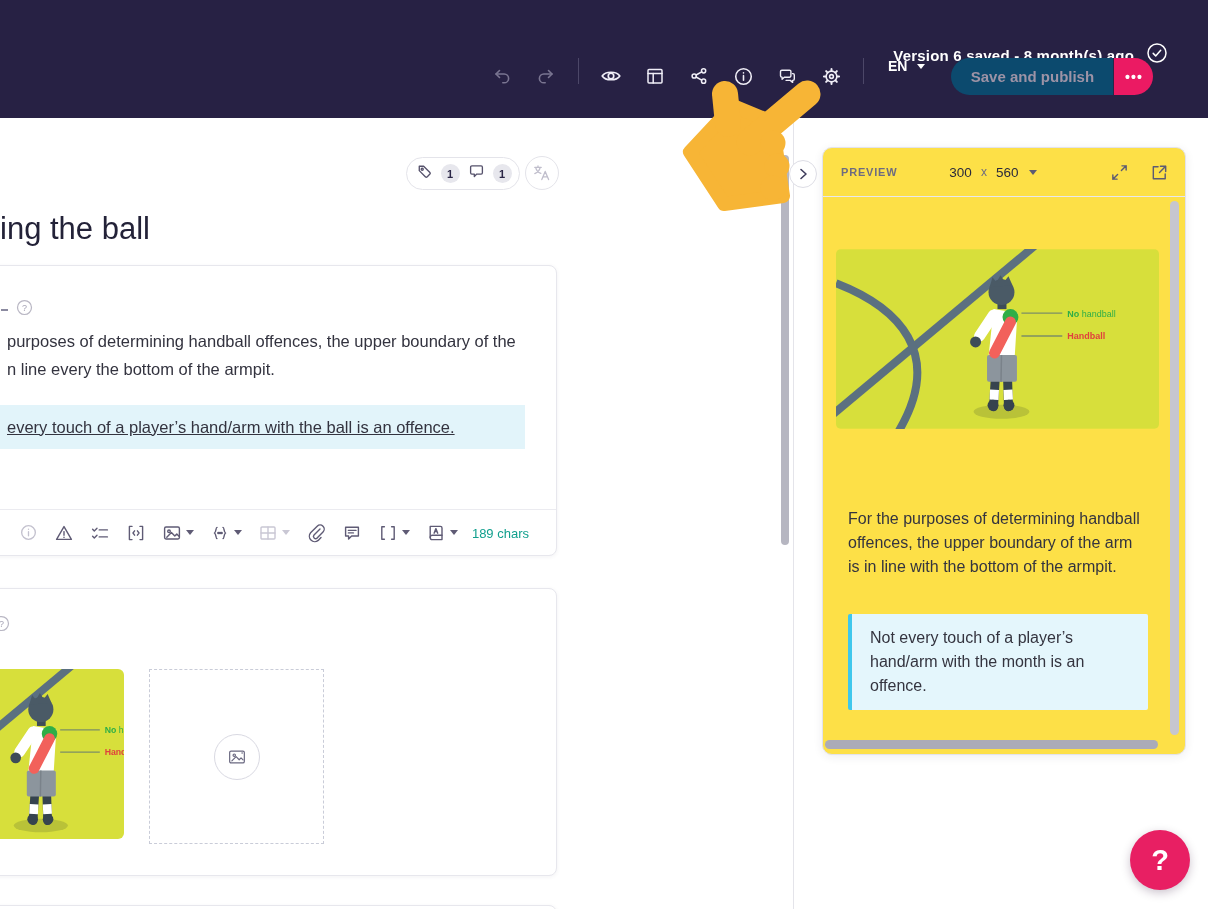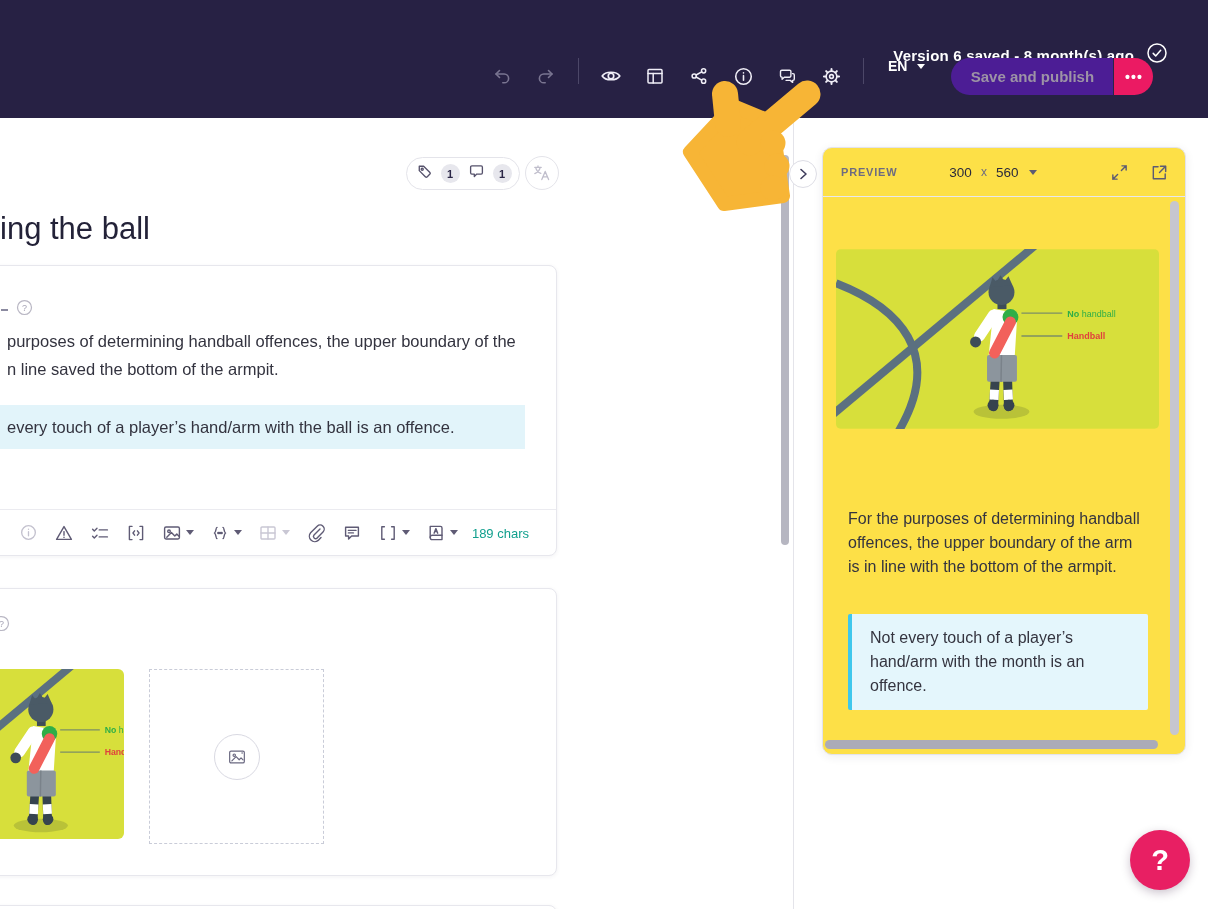--- a/index.html
+++ b/index.html
@@ -12,21 +12,21 @@
   .version-row { position:absolute; top:14px; right:40px; display:flex; align-items:center; gap:12px;margin-top:28px; }
   .version-text { color:#fff; font-size:15px; font-weight:bold; letter-spacing:.2px; }
   .toolbar-row { position:absolute; top:58px; left:480px; right:22px; height:44px; display:flex; align-items:flex-start; }
   .tb-icon { width:44px; height:36px; display:flex; align-items:center; justify-content:center; cursor:pointer; flex:0 0 auto; }
   .tb-icon svg { display:block; }
   .tb-sep { width:1px; height:26px; background:#4c4768; margin:0 10px; flex:0 0 auto; }
   .lang { display:flex; align-items:center; gap:10px; margin:0 26px 0 14px; cursor:pointer; }
   .lang-label { color:#fff; font-size:14px; font-weight:bold; }
   .caret-down { width:0; height:0; border-left:4.5px solid transparent; border-right:4.5px solid transparent; border-top:5.5px solid #fff; }
   .save-group { display:flex; align-items:stretch; height:37px; }
-  .save-btn { width:162px; background:#4c1d95; border:none; border-radius:19px 0 0 19px;
+  .save-btn { width:162px; background:#0c4a6e; border:none; border-radius:19px 0 0 19px;
     color:#9d93a6; font-size:15px; font-weight:bold; cursor:pointer; font-family:inherit; }
   .more-btn { width:40px; background:#eb1a63; border:none; border-left:1px solid #2b2547;
     border-radius:0 19px 19px 0; color:#fff; font-size:14px; font-weight:bold; letter-spacing:1px; cursor:pointer; }
 
   
   .meta-pill { position:absolute; left:406px; top:157px; width:114px; height:33px; border:1px solid #e4e4ea;
     border-radius:17px; background:#fff; display:flex; align-items:center; justify-content:center; gap:7px; cursor:pointer; }
   .count-badge { width:19px; height:19px; border-radius:50%; background:#e7e7ed; color:#2b2747;
     font-size:11px; font-weight:bold; display:flex; align-items:center; justify-content:center; }
   .translate-btn { position:absolute; left:525px; top:156px; width:34px; height:34px; border:1px solid #e4e4ea;
@@ -35,21 +35,21 @@
 
   .card { position:absolute; left:-24px; width:581px; background:#fff; border:1px solid #e7e7ed;
     border-radius:8px; box-shadow:0 1px 4px rgba(40,40,70,.06); }
   .card1 { top:265px; height:291px; }
   .card1-head { position:absolute; left:24px; top:33px; display:flex; align-items:center; gap:8px; }
   .label-frag { width:7px; height:2px; background:#8b8aa0; }
   .para-line { position:absolute; left:30px; white-space:nowrap; font-size:16.5px; color:#33333f; }
   .pl1 { top:66px; } .pl2 { top:94px; }
   .highlight-box { position:absolute; left:0; top:139px; width:548px; height:44px; background:#e2f4fa;
     display:flex; align-items:center; }
-  .highlight-box span { margin-left:30px; font-size:16.5px; color:#33333f; white-space:nowrap; }
+  .highlight-box span { margin-left:30px; font-size:16.5px; color:#33333f; white-space:nowrap;text-decoration:underline; }
   .card1-toolbar { position:absolute; left:0; right:0; bottom:0; height:46px; border-top:1px solid #ebebf0;
     display:flex; align-items:center; padding-left:34px; }
   .ed-icon { display:flex; align-items:center; justify-content:center; gap:4px; height:32px; padding:0 8px; cursor:pointer; }
   .ed-caret { width:0; height:0; border-left:4px solid transparent; border-right:4px solid transparent; border-top:5px solid #5f5b75; }
   .ed-caret.muted { border-top-color:#c9c7d4; }
   .char-count { position:absolute; right:27px; top:0; height:46px; display:flex; align-items:center;
     color:#12a08e; font-size:13px; }
 
   .card2 { top:588px; height:288px; }
   .card2-help { position:absolute; left:16px; top:26px; }
@@ -208,21 +208,21 @@
     <div class="card1-head">
       <span class="label-frag"></span>
       <span>
         <svg width="17" height="17" viewBox="0 0 18 18">
             <circle cx="9" cy="9" r="7.4" class="stroke-ic" stroke="#b9b7c4" stroke-width="1.3"></circle>
             <text x="9" y="12.4" text-anchor="middle" font-size="9.5" fill="#a5a3b5" font-family="Liberation Sans, sans-serif">?</text>
           </svg>
       </span>
     </div>
     <div class="para-line pl1">purposes of determining handball offences, the upper boundary of the</div>
-    <div class="para-line pl2">n line saved the bottom of the armpit.</div>
+    <div class="para-line pl2">n line every the bottom of the armpit.</div>
     <div class="highlight-box">
       <span>every touch of a player’s hand/arm with the ball is an offence.</span>
     </div>
     <div class="card1-toolbar">
       <div class="ed-icon">
         <svg width="19" height="19" viewBox="0 0 20 20" class="stroke-ic" stroke="#c3c1ce" stroke-width="1.4">
             <circle cx="10" cy="10" r="7.2"></circle>
             <line x1="10" y1="9.2" x2="10" y2="13.4"></line>
             <line x1="10" y1="6.4" x2="10" y2="6.6"></line>
           </svg>

